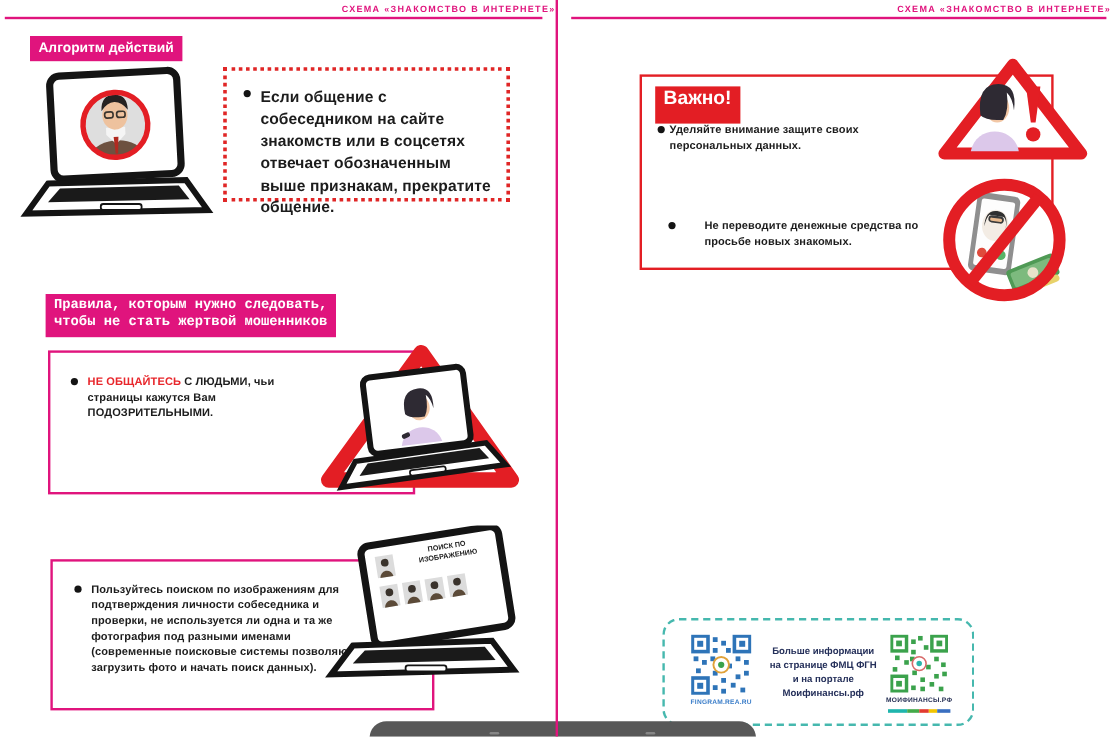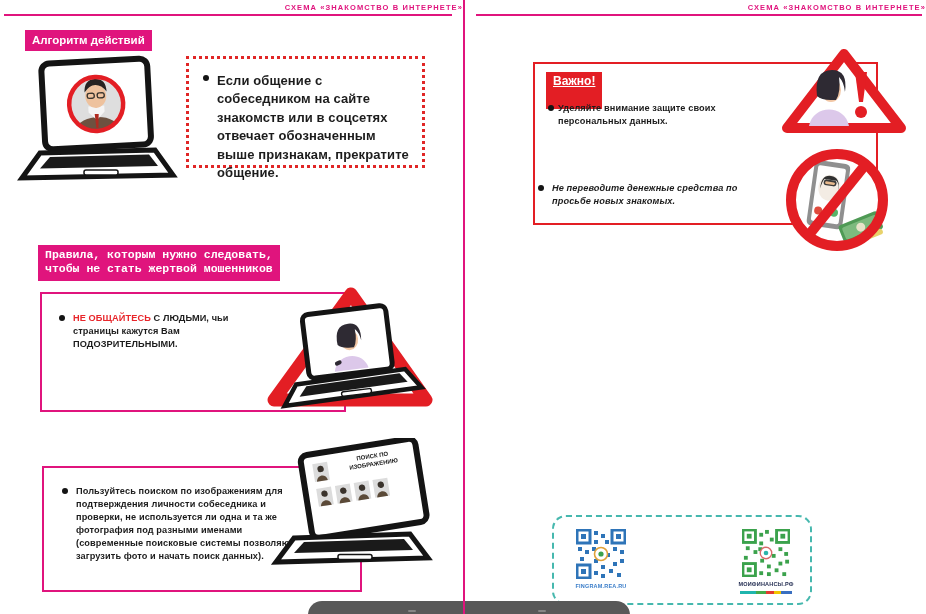--- a/index.html
+++ b/index.html
@@ -34,21 +34,21 @@
     padding:13px 12px 10px 14px;
   }
   .pink-box {
     position:absolute; border:2px solid #e0147d; background:#fff;
   }
   .red-box {
     position:absolute; border:2.5px solid #e31e24; background:#fff;
   }
   .red-tag {
     position:absolute; background:#e31e24; color:#fff; font-weight:bold;
-    font-size:12px; padding:2px 7px 21px;text-decoration:underline;
+    font-size:16px; padding:2px 7px 11px;
   }
 
   
   .blist { list-style:none; }
   .blist .item { display:flex; gap:8px; }
   .blist .item + .item { margin-top:11px; }
   .bullet-dot { flex:none; width:6px; height:6px; border-radius:50%; background:#141414; margin-top:3px; }
   .btext { font-size:13px; font-weight:600; color:#1c1c1c; line-height:1.42; letter-spacing:.1px; }
   .btext .hl { color:#e8262b; }
 
@@ -200,21 +200,21 @@
       <div>ИЗОБРАЖЕНИЮ</div>
     </div>
   </div>
 
   <div class="red-box" style="left:533px; top:62px; width:345px; height:163px;">
     <div class="red-tag" style="left:11px; top:8px;">Важно!</div>
     <div class="item" style="position:absolute; left:13px; top:38px; width:235px; display:flex; gap:4px;">
       <span class="bullet-dot"></span>
       <span class="btext" style="font-size:9.2px;">Уделяйте внимание защите своих персональных данных.</span>
     </div>
-    <div class="item" style="position:absolute; left:3px; top:118px; width:235px; display:flex; gap:8px;font-style:italic;">
+    <div class="item" style="position:absolute; left:22px; top:118px; width:235px; display:flex; gap:24px;">
       <span class="bullet-dot"></span>
       <span class="btext" style="font-size:9.2px;">Не переводите денежные средства по просьбе новых знакомых.</span>
     </div>
   </div>
 
   <div class="abs" style="left:779px; top:46px; z-index:5;">
     <svg width="130" height="92" viewBox="0 0 130 92">
       <polygon points="65,8 122,82 8,82" fill="#fff" stroke="#e31e24" stroke-width="10" stroke-linejoin="round"></polygon>
       <g>
         <path d="M30 80 C34 58 66 58 70 80 Z" fill="#dcc8ea"></path>
@@ -280,20 +280,26 @@
           <rect x="41" y="44" width="4" height="4"></rect>
         <rect x="18" y="42" width="4" height="4"></rect>
           <rect x="25" y="45" width="4" height="4"></rect>
           <rect x="37" y="33" width="4" height="4"></rect>
         <circle cx="25" cy="25" r="6.5" fill="#fff" stroke="#e0a23a" stroke-width="1.6"></circle>
         <circle cx="25" cy="25" r="2.6" fill="#3ba24c"></circle>
       </svg>
     </div>
     <div class="qr-label blue" style="left:12px; top:66px; width:70px;">FINGRAM.REA.RU</div>
 
+    <div class="info-text" style="left:84px; top:20px; width:96px;">
+      <div>Больше информации</div>
+      <div>на странице ФМЦ ФГН</div>
+      <div>и на портале</div>
+      <div>Моифинансы.рф</div>
+    </div>
 
     <div class="abs" style="left:188px; top:12px; color:#3ba24c;">
       <svg width="48" height="48" viewBox="0 0 50 50" fill="currentColor">
         <rect x="1" y="1" width="13" height="13" fill="none" stroke="currentColor" stroke-width="3"></rect>
           <rect x="5" y="5" width="5" height="5"></rect>
         <rect x="36" y="1" width="13" height="13" fill="none" stroke="currentColor" stroke-width="3"></rect>
           <rect x="40" y="5" width="5" height="5"></rect>
         <rect x="1" y="36" width="13" height="13" fill="none" stroke="currentColor" stroke-width="3"></rect>
           <rect x="5" y="40" width="5" height="5"></rect>
         <rect x="18" y="4" width="4" height="4"></rect>

